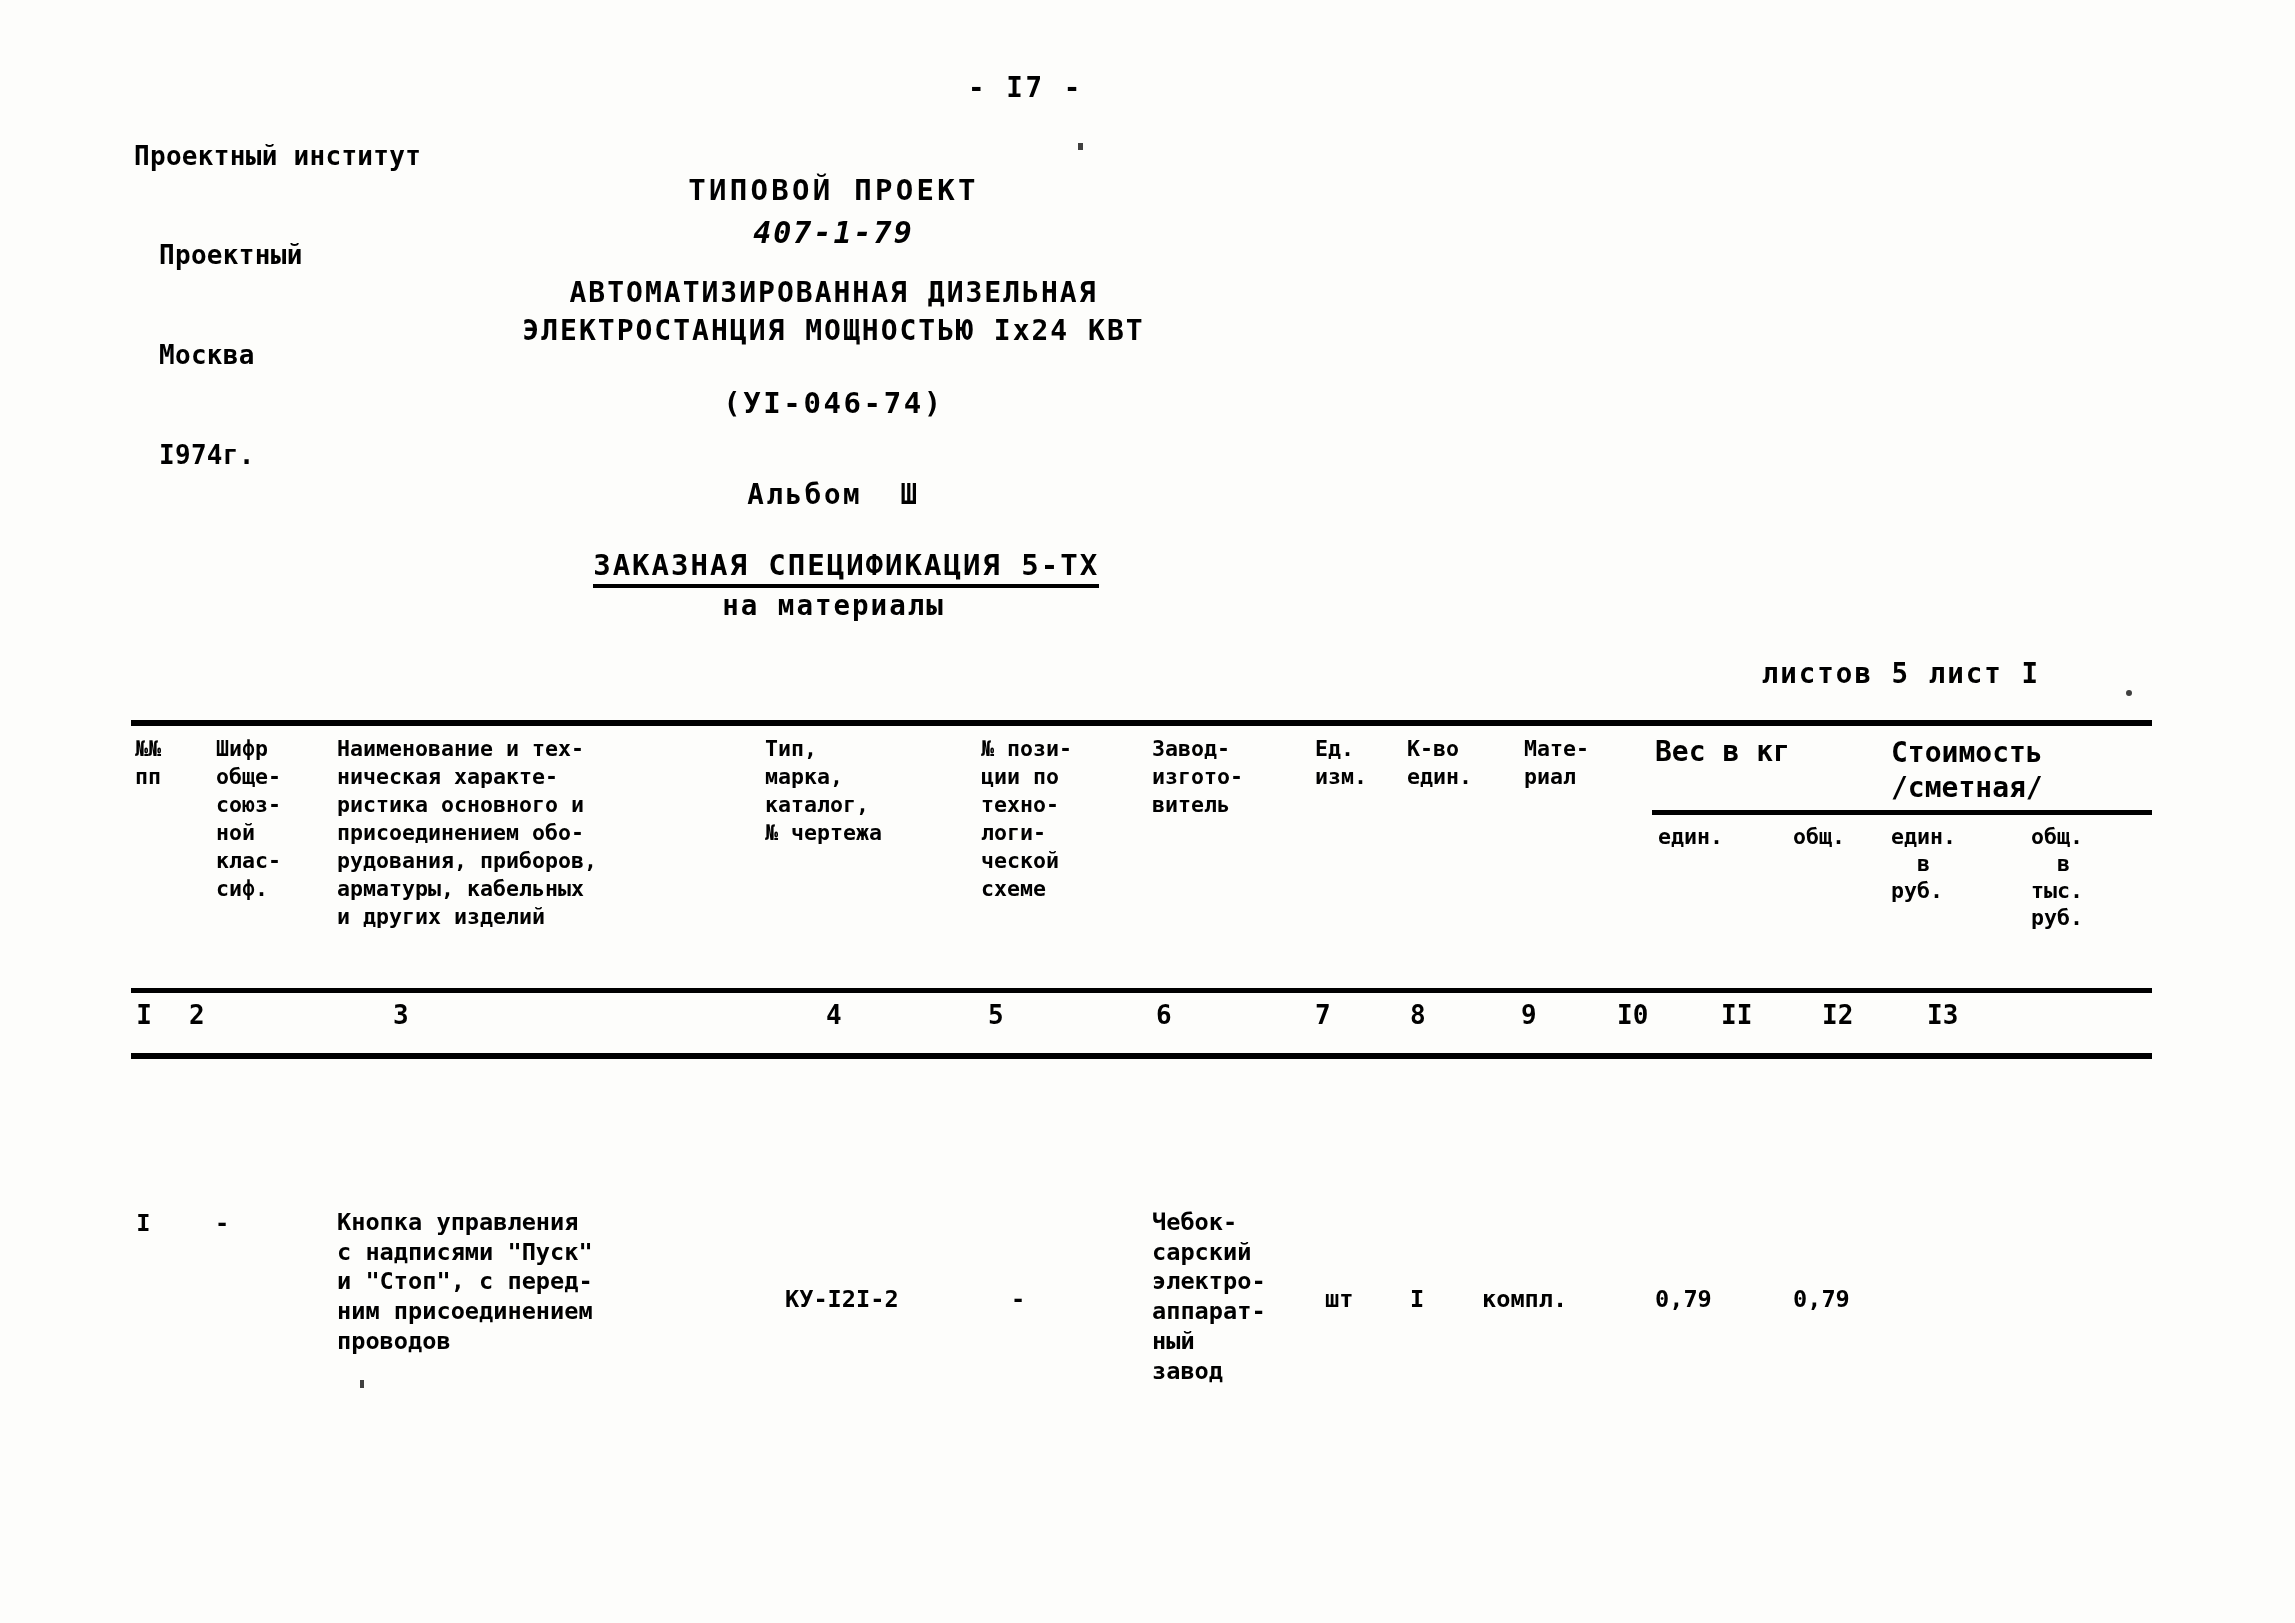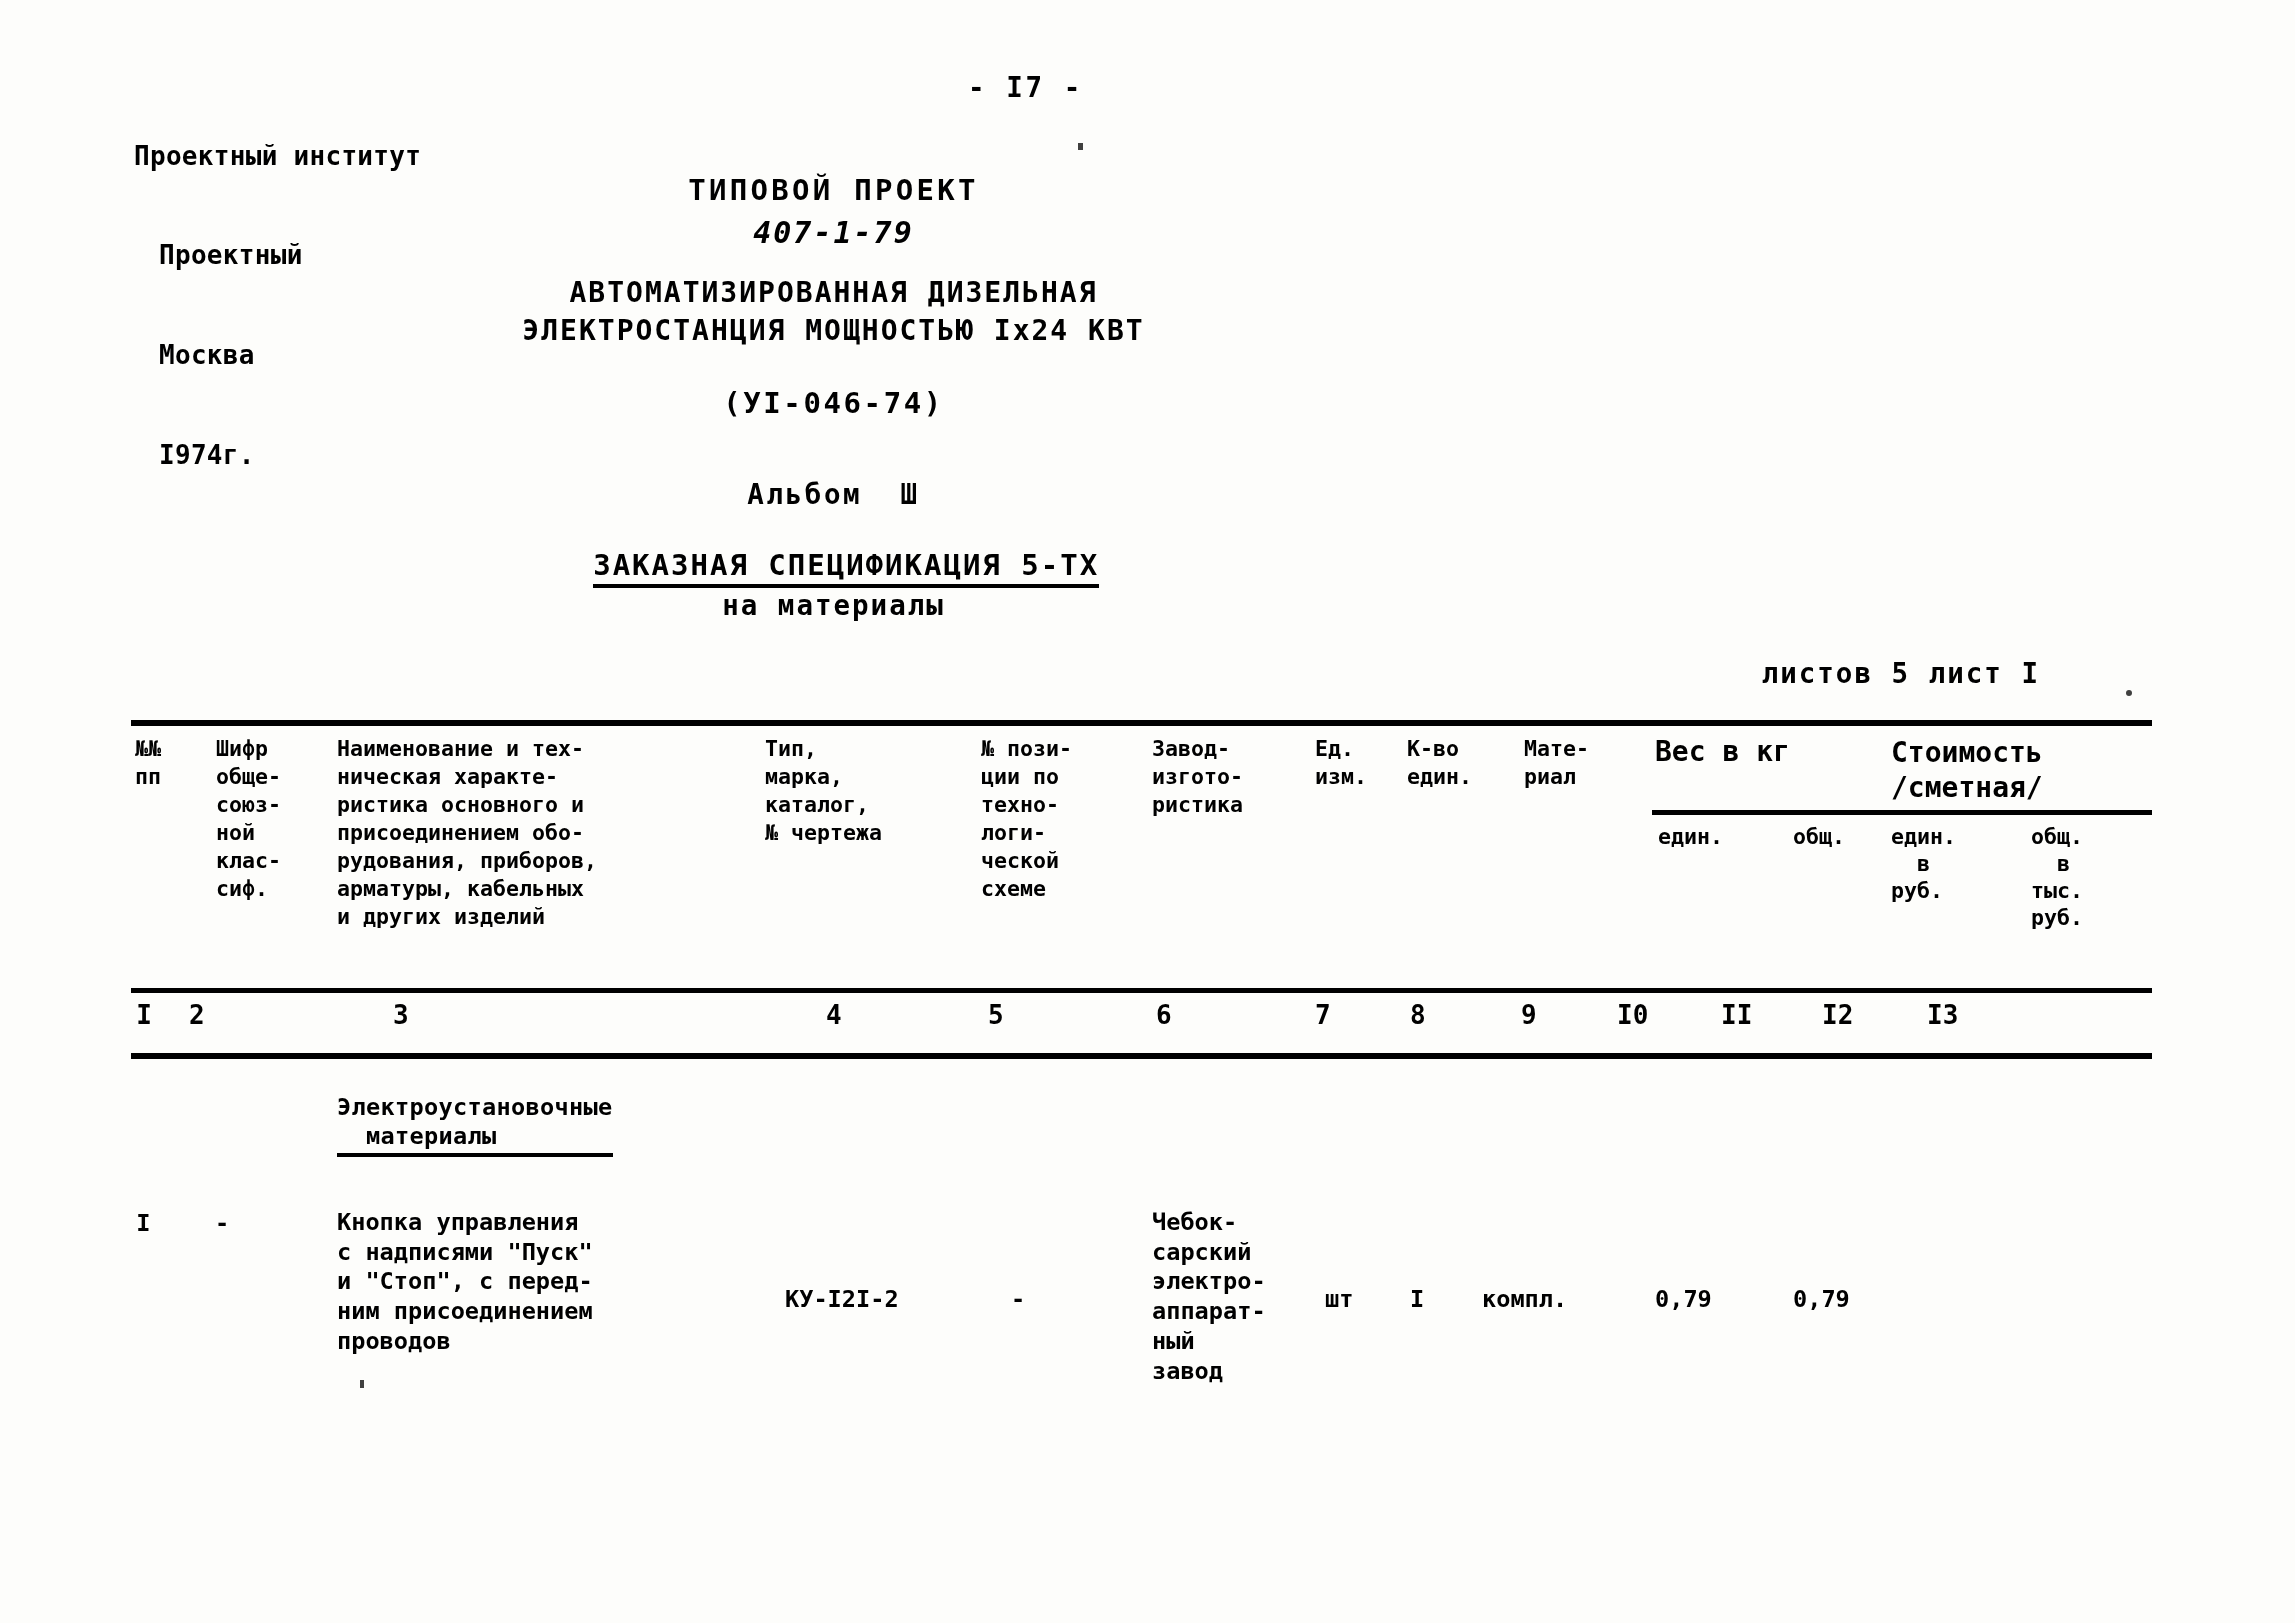--- a/index.html
+++ b/index.html
@@ -338,21 +338,21 @@
 каталог,
 № чертежа</div>
       <div class="hdr" id="hdr-c5">№ пози-
 ции по
 техно-
 логи-
 ческой
 схеме</div>
       <div class="hdr" id="hdr-c6">Завод-
 изгото-
-ристика</div>
+витель</div>
       <div class="hdr" id="hdr-c7">Ед.
 изм.</div>
       <div class="hdr" id="hdr-c8">К-во
 един.</div>
       <div class="hdr" id="hdr-c9">Мате-
 риал</div>
 
       <div class="group-title" id="grp-weight">Вес в кг</div>
       <div class="group-title" id="grp-cost">Стоимость
 /сметная/</div>
@@ -384,24 +384,20 @@
       <div class="numcell" id="n10">I0</div>
       <div class="numcell" id="n11">II</div>
       <div class="numcell" id="n12">I2</div>
       <div class="numcell" id="n13">I3</div>
     </div>
 
     <div class="rule-thick"></div>
 
     <div id="table-body">
 
-      <div id="section-heading-wrap">
-        <span id="section-heading" class="tw">Электроустановочные
-  материалы</span>
-      </div>
 
       <div class="cell" id="cell-num">I</div>
       <div class="cell" id="cell-code">-</div>
       <div class="cell" id="cell-name">Кнопка управления
 с надписями "Пуск"
 и "Стоп", с перед-
 ним присоединением
 проводов</div>
       <div class="cell" id="cell-type">КУ-I2I-2</div>
       <div class="cell" id="cell-pos">-</div>

